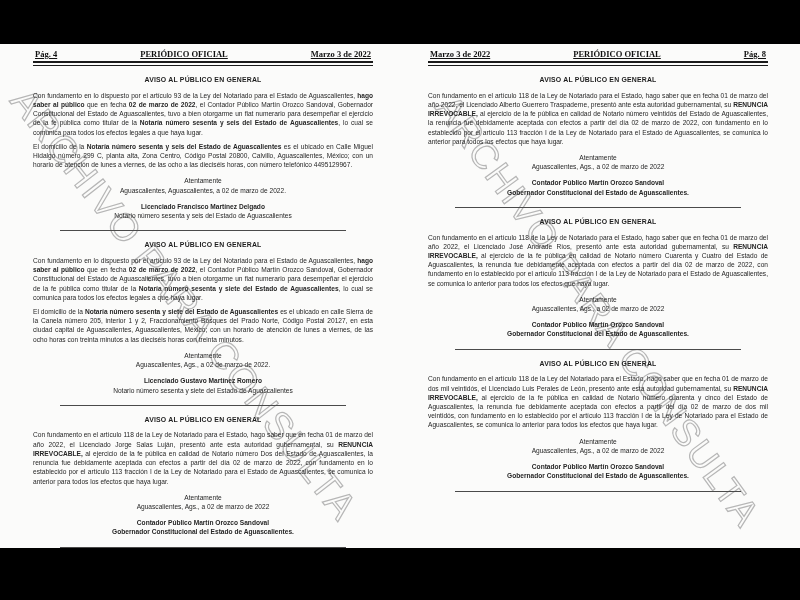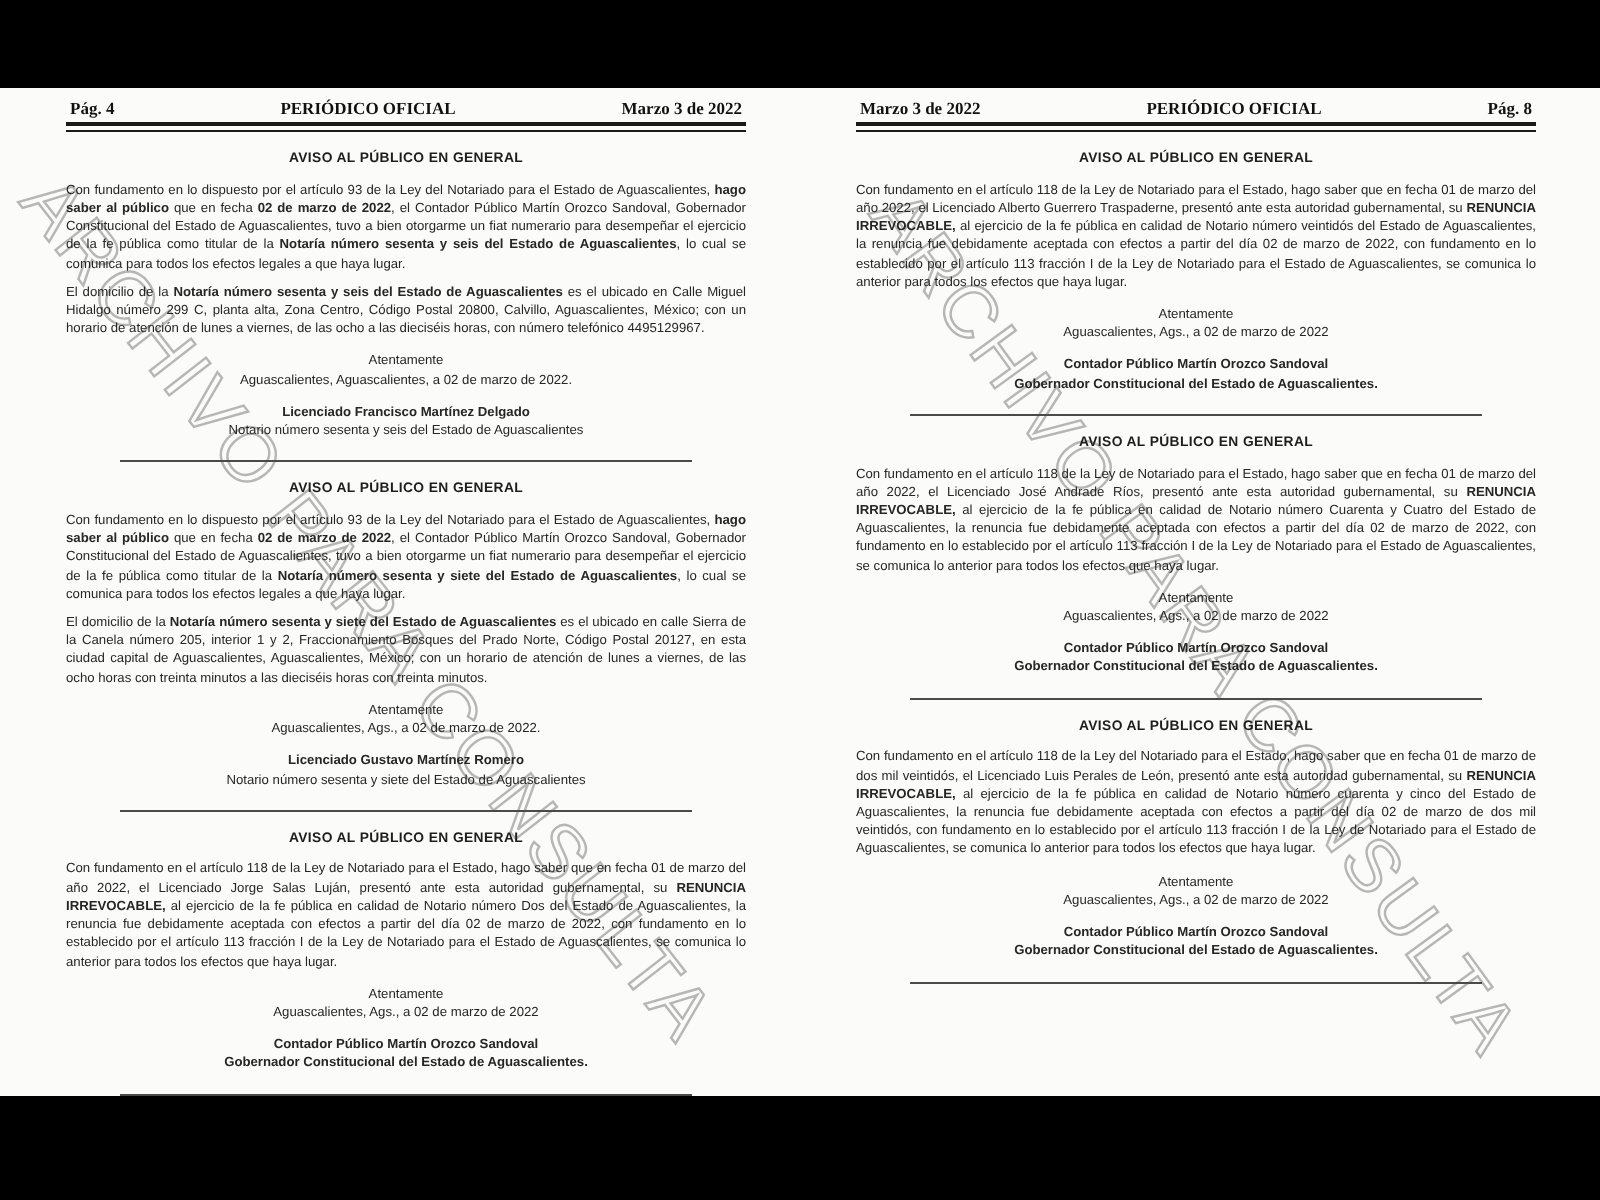--- a/index.html
+++ b/index.html
@@ -53,20 +53,21 @@
 
   .page-header {
     display: flex;
     justify-content: space-between;
     align-items: flex-end;
     font-family: "Liberation Serif", serif;
     font-weight: bold;
     font-size: 8.5px;
     color: #111;
     padding: 0 2px;
+    text-decoration: underline;
   }
   .double-rule {
     margin-top: 2px;
     height: 2px;
     border-top: 2.2px solid #1a1a1a;
     border-bottom: 1.3px solid #1a1a1a;
   }
 
   .notice { font-size: 6.6px; line-height: 1.40; }
   .notice-title {

